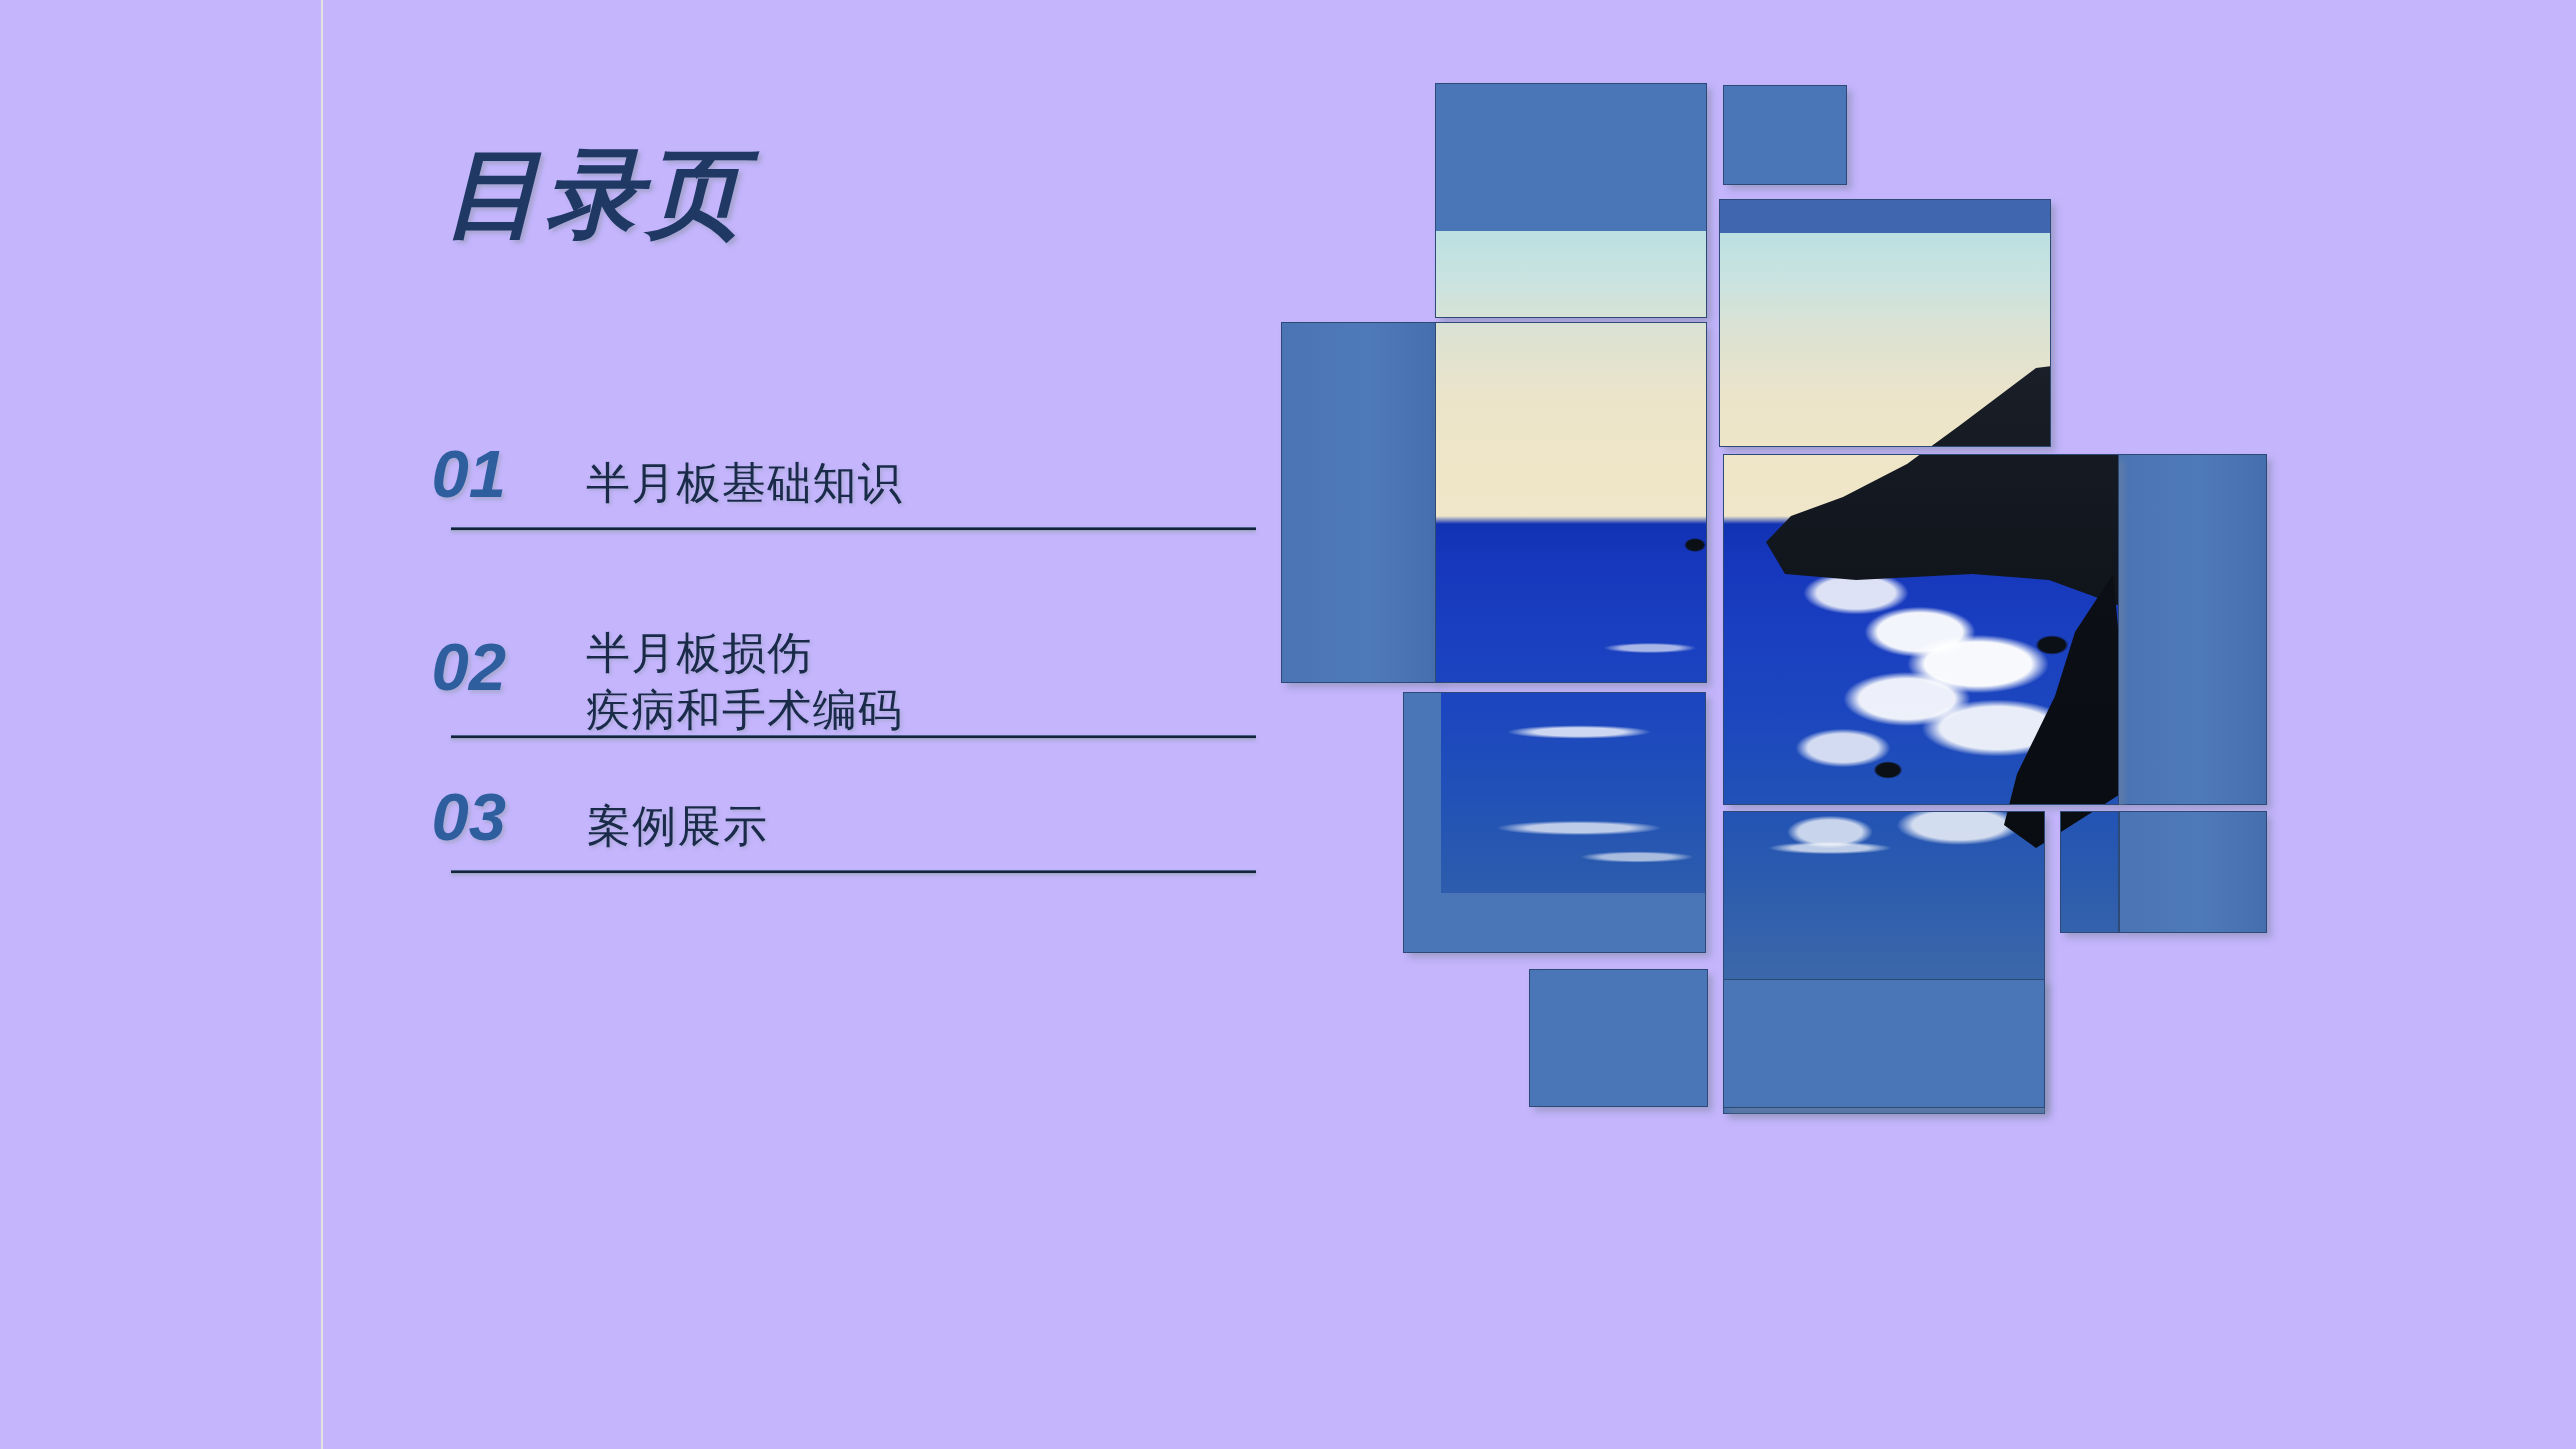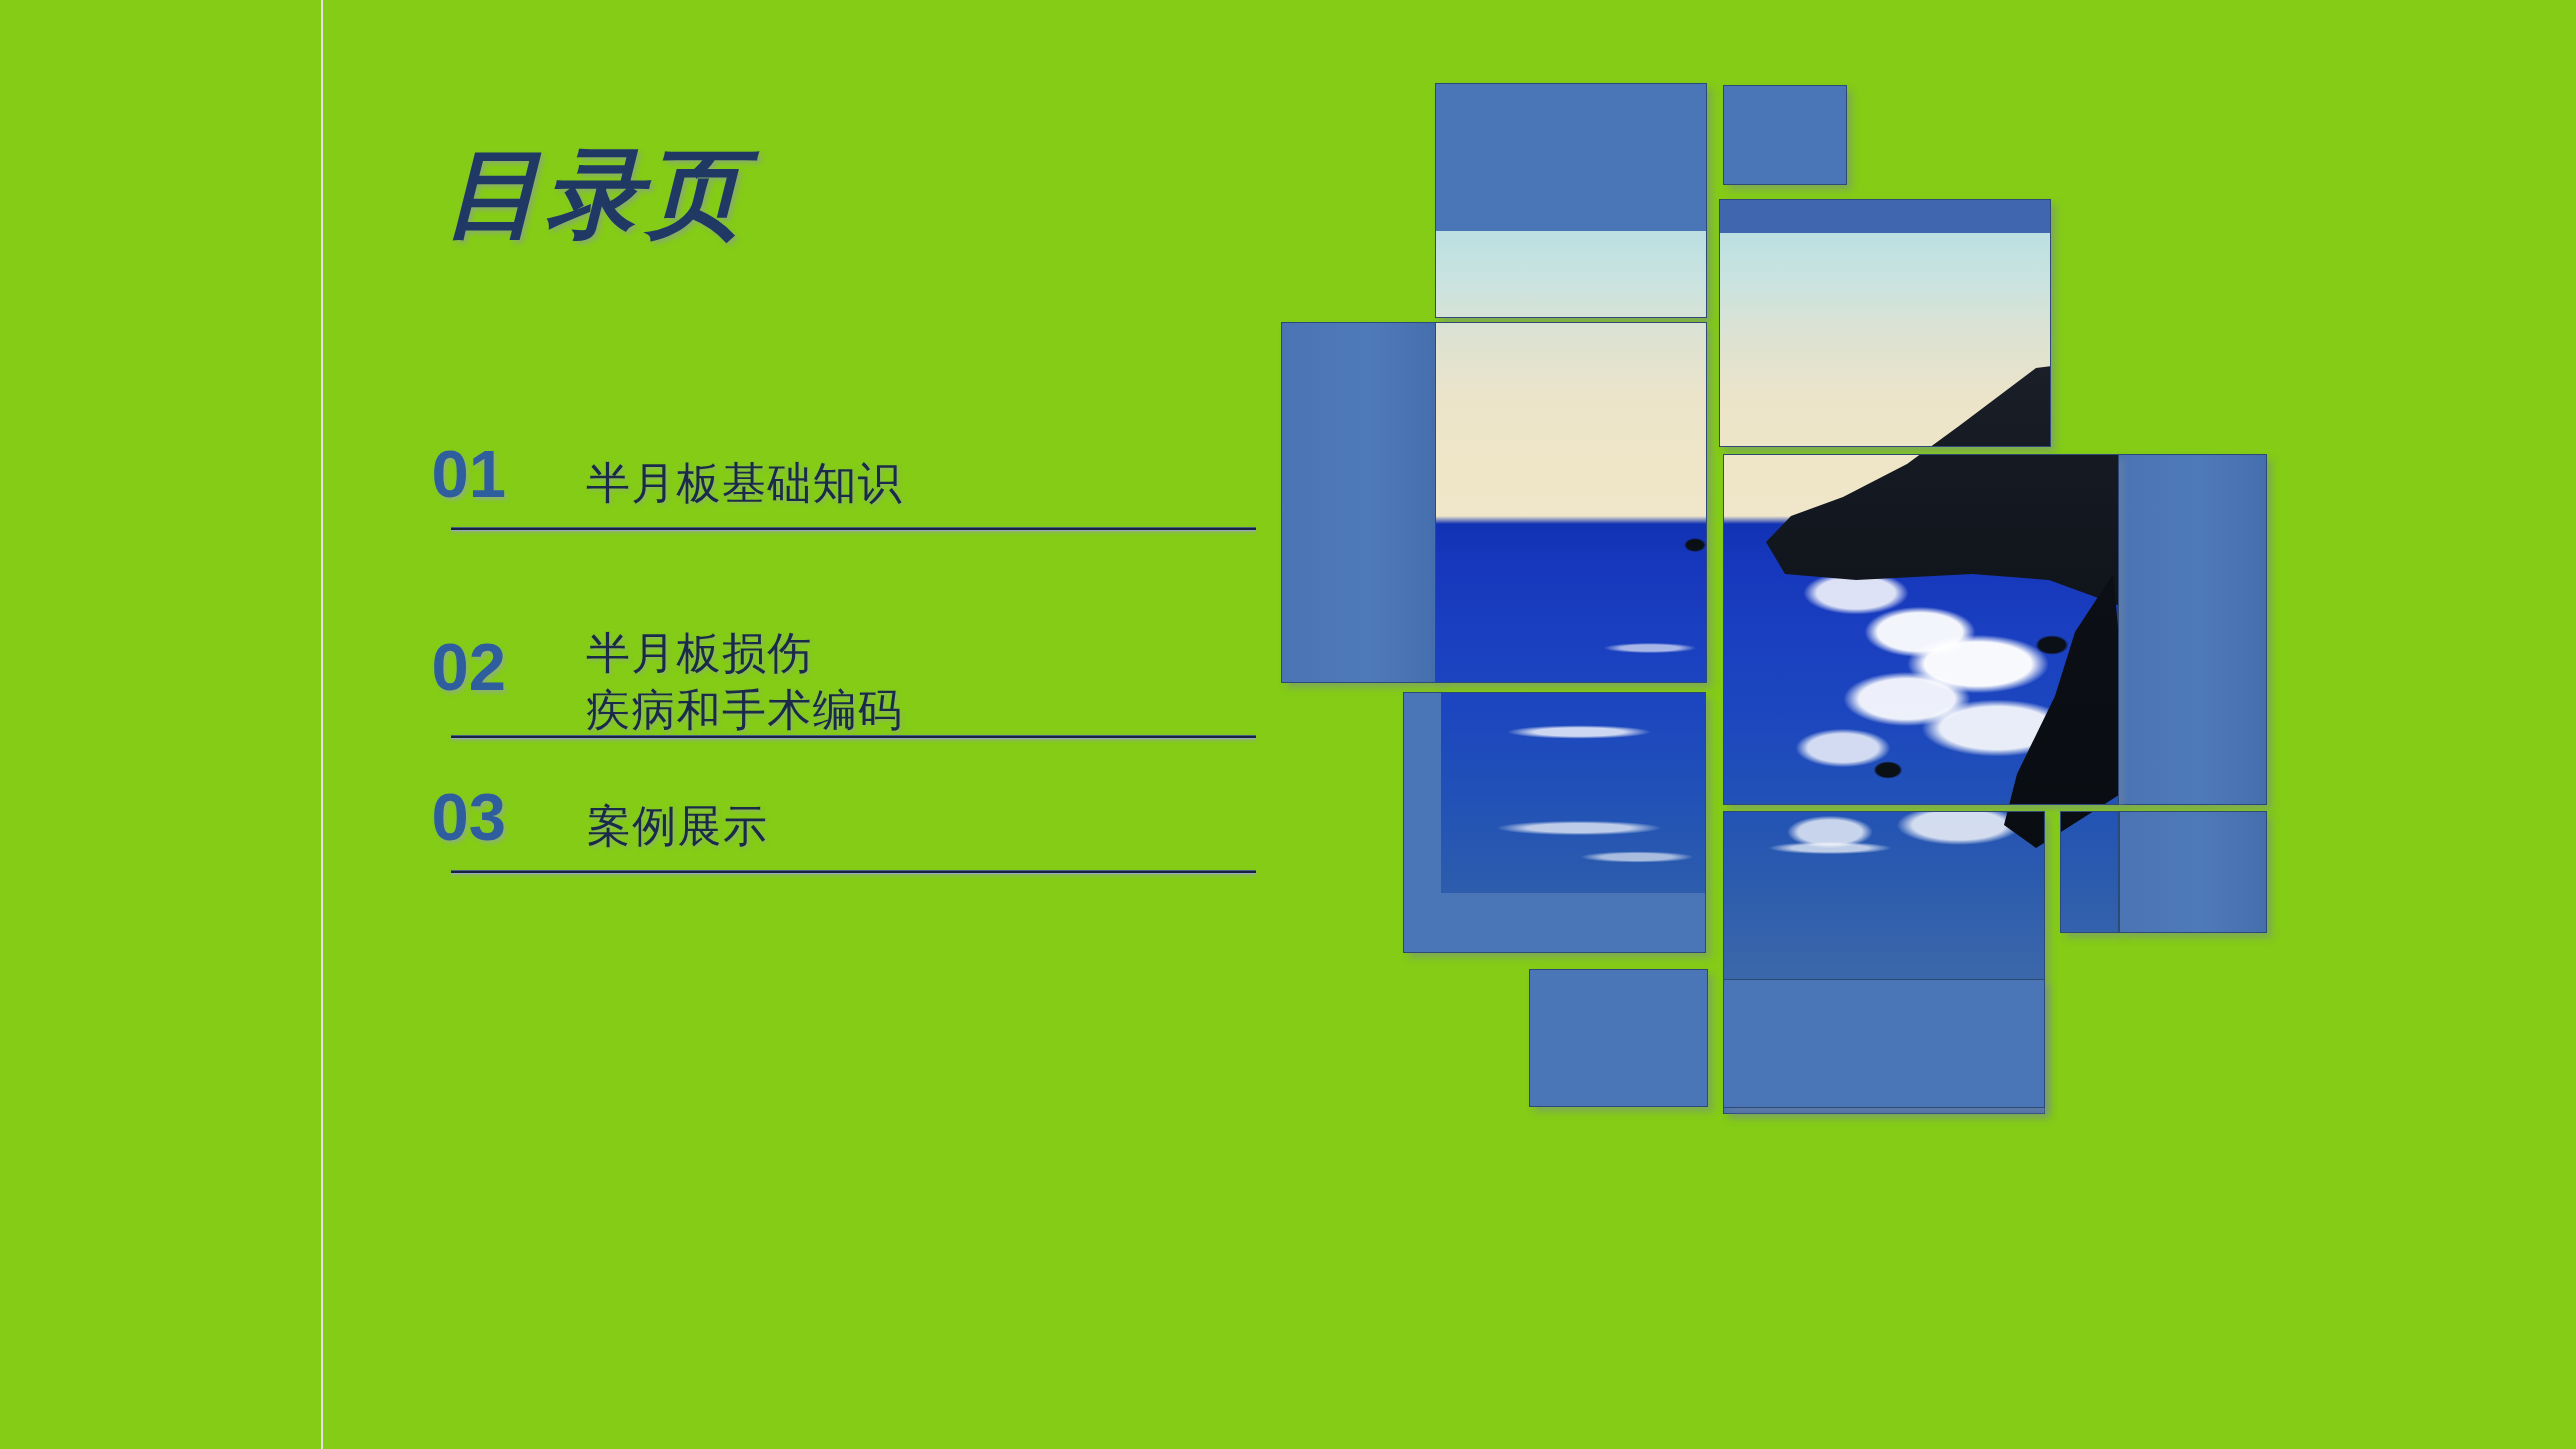--- a/index.html
+++ b/index.html
@@ -3,21 +3,21 @@
 <meta charset="utf-8">
 <style>
   html,body{margin:0;padding:0;}
   body{
     width:2576px;height:1449px;
     background:#ffffff;
     font-family:"Liberation Sans","DejaVu Sans",sans-serif;
     overflow:hidden;
     position:relative;
   }
-  .slide{position:absolute;inset:0;background:#84cc16;overflow:hidden;}
+  .slide{position:absolute;inset:0;background:#c4b5fd;overflow:hidden;}
 
   
   .left-rule{
     position:absolute;left:321px;top:0;width:1.9px;height:1449px;
     background:#e2e2e2;
   }
 
   
   .title{
     position:absolute;left:444px;top:145px;
@@ -32,21 +32,21 @@
   
   .agenda{position:absolute;left:425px;top:386px;width:837px;}
   .row{position:relative;height:138px;margin-bottom:0;}
   .row.r1{height:145px;}
   .row.r2{height:208px;}
   .row.r3{height:135px;}
 
   .num{
     position:absolute;left:6.4px;bottom:24.5px;
     font-size:67px;line-height:1;
-    font-weight:bold;
+    font-weight:bold;font-style:italic;
     color:#2e5e9e;
     text-shadow:2.6px 3.2px 3.9px rgba(150,160,180,.55);
   }
   .row.r2 .num{bottom:39px;}
 
   .label{
     position:absolute;left:161px;bottom:19.3px;
     font-size:44px;line-height:1.28;
     color:#1a2b4a;
     letter-spacing:1.3px;

